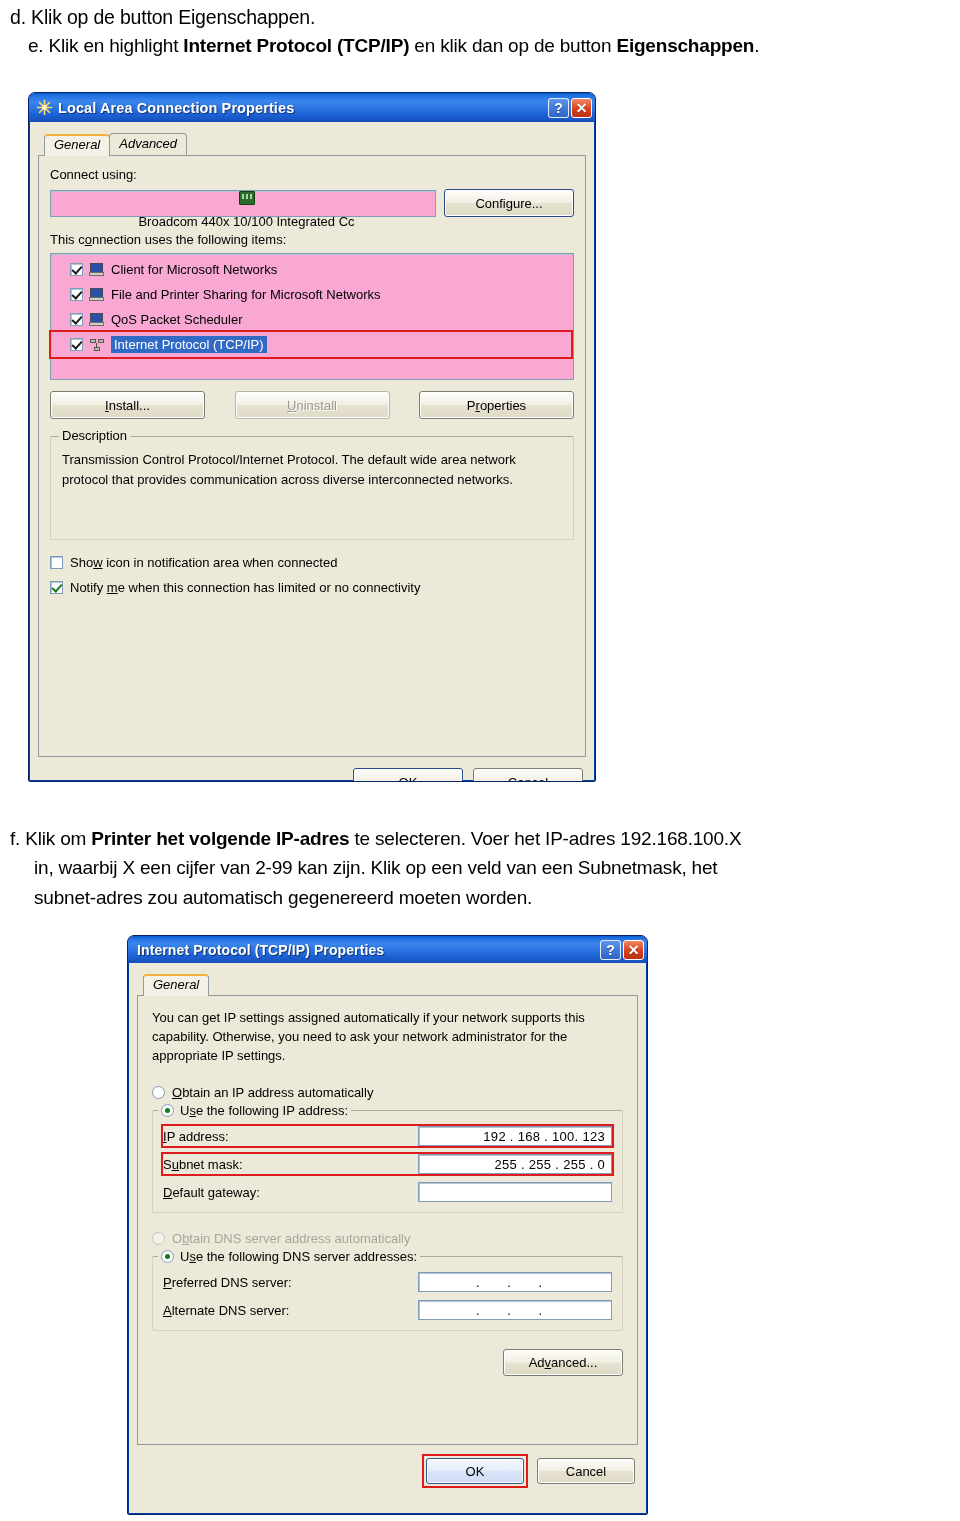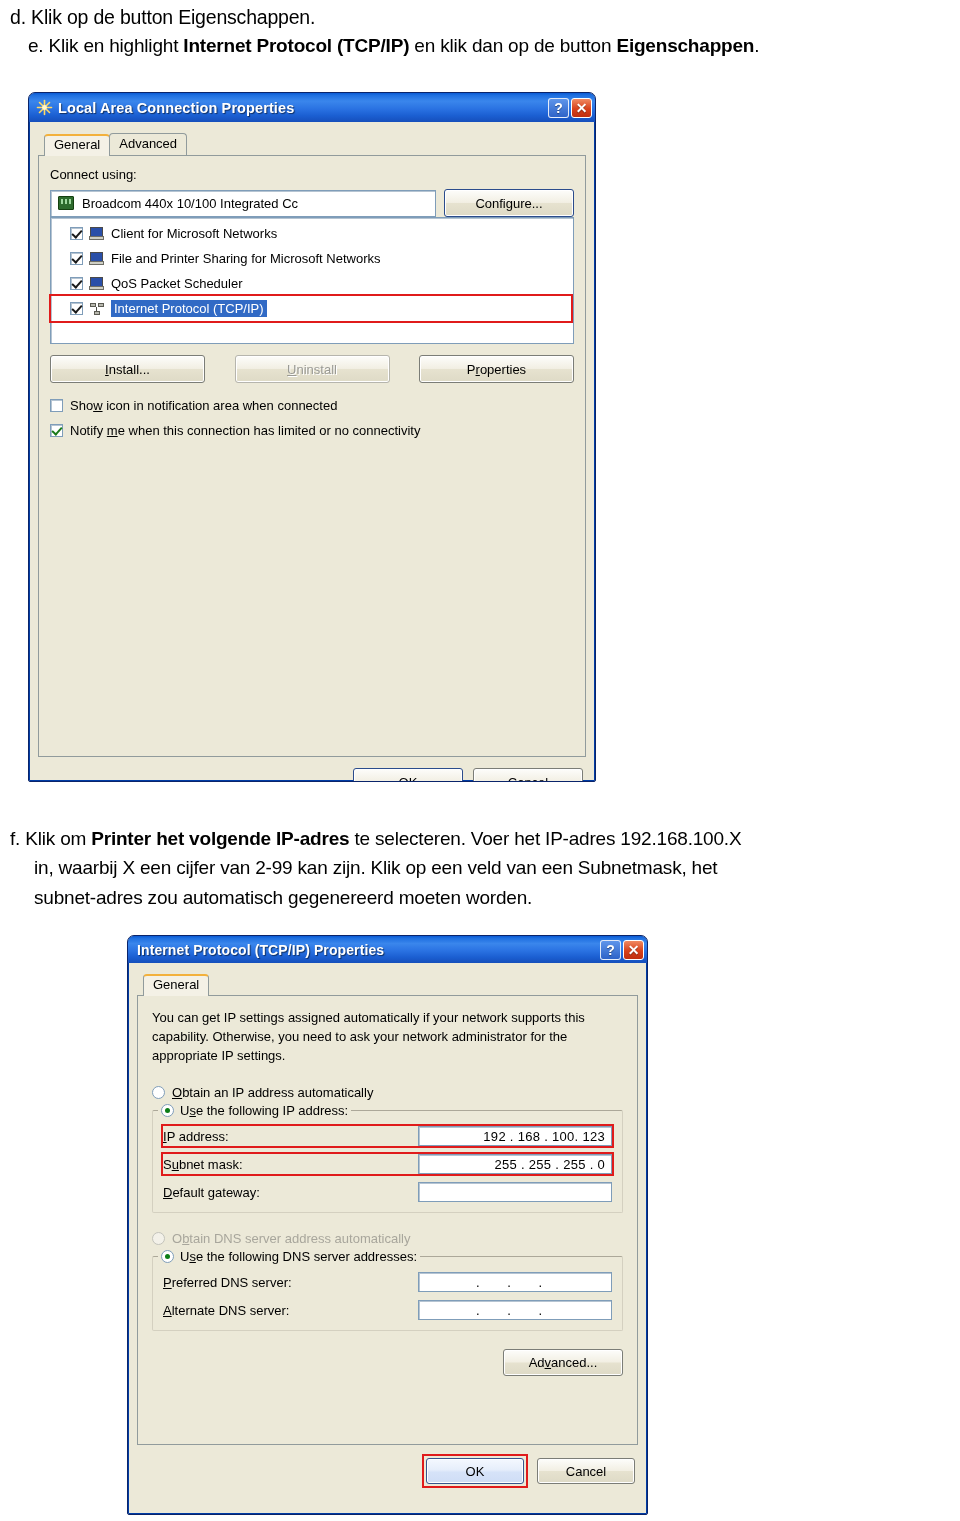--- a/index.html
+++ b/index.html
@@ -71,43 +71,45 @@
   .xp-tabstrip { display: flex; align-items: flex-end; height: 24px; padding-left: 6px; position: relative; z-index:2;}
   .xp-tab {
     background: #ece9d8;
     border: 1px solid #919b9c;
     border-bottom: none;
     border-radius: 4px 4px 0 0;
     padding: 2px 9px 3px 9px;
     font-size: 13px; line-height: 16px;
     margin-right: -1px;
     position: relative;
+    font-style: italic;
   }
   .xp-tab.active {
     background: #f4f1e6;
     border-top: 2px solid #f3b13c;
     padding-top: 1px;
     z-index: 3;
     margin-bottom: -1px;
   }
   .xp-tabpane {
     border: 1px solid #919b9c;
     background: #ece9d8;
     padding: 10px 11px 9px 11px;
     position: relative; z-index: 1;
   }
 
   
   .lbl { font-size: 13px; line-height: 17px; white-space: nowrap; }
   .lbl u { text-decoration: underline; }
 
   .xp-sunken {
-    background: #ffffff;
+    background: #f9a8d4;
     border: 1px solid #7f9db9;
     box-shadow: inset 1px 1px 0 #b5c4d2;
+    flex-direction: column;
   }
   .xp-btn {
     background: linear-gradient(180deg,#fdfdfb 0%,#f2efe3 48%,#e6e2cf 52%,#dedac6 100%);
     border: 1px solid #7b7d77;
     border-radius: 3px;
     font-size: 13px;
     text-align: center;
     color: #000;
     display: flex; align-items: center; justify-content: center;
     box-shadow: inset 0 0 0 1px #fff;
@@ -252,20 +254,23 @@
         <div class="row-line" style="gap:8px;">
           <div class="xp-sunken row-line" style="flex:1 1 auto; height:27px; gap:8px; padding-left:7px;">
             <div class="ico-nic"></div>
             <div class="lbl">Broadcom 440x 10/100 Integrated Cc</div>
           </div>
           <div class="xp-btn default" style="width:130px; height:28px;">
             <span>Configure...</span>
           </div>
         </div>
 
+        <div class="lbl" style="margin:14px 0 5px 0;">
+          This c<u>o</u>nnection uses the following items:
+        </div>
 
         <div class="xp-sunken" style="height:127px; padding-top:3px;">
 
           <div class="listbox-row">
             <div class="chk on"></div>
             <div class="ico-pc">
                 <div class="scr"></div>
                 <div class="base"></div>
               </div>
             <div class="txt">Client for Microsoft Networks</div>
@@ -306,20 +311,24 @@
             <span><u>I</u>nstall...</span>
           </div>
           <div class="xp-btn disabled" style="width:155px;height:28px;">
             <span><u>U</u>ninstall</span>
           </div>
           <div class="xp-btn" style="width:155px;height:28px;">
             <span>P<u>r</u>operties</span>
           </div>
         </div>
 
+        <div class="xp-group" style="margin-top:17px; height:104px; padding:13px 11px 8px 11px;">
+          <div class="grp-title">Description</div>
+          <div class="lbl" style="white-space:normal; line-height:20px; font-size:13px;">Transmission Control Protocol/Internet Protocol. The default wide area network protocol that provides communication across diverse interconnected networks.</div>
+        </div>
 
         <div class="row-line" style="gap:7px; margin-top:14px;">
           <div class="chk"></div>
           <div class="lbl">Sho<u>w</u> icon in notification area when connected</div>
         </div>
         <div class="row-line" style="gap:7px; margin-top:8px;">
           <div class="chk green on"></div>
           <div class="lbl">Notify <u>m</u>e when this connection has limited or no connectivity</div>
         </div>
 

